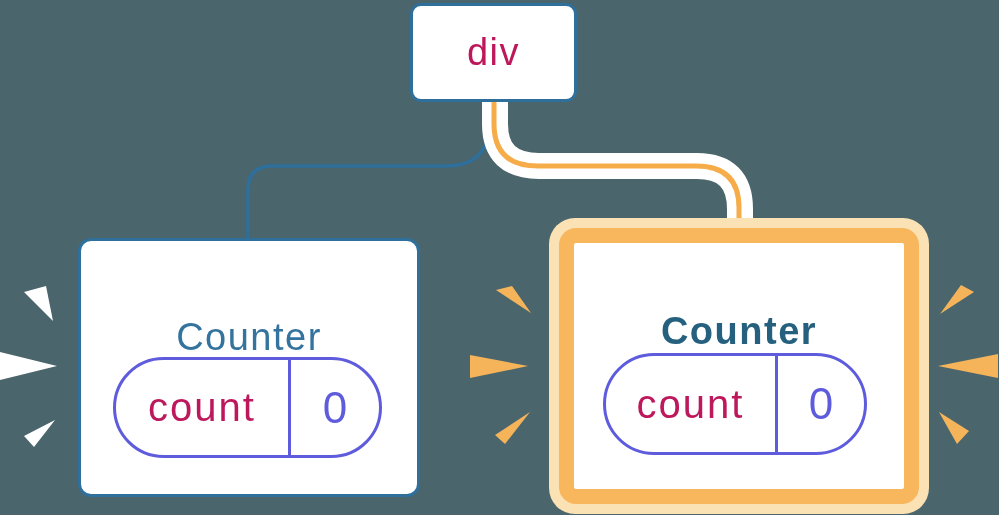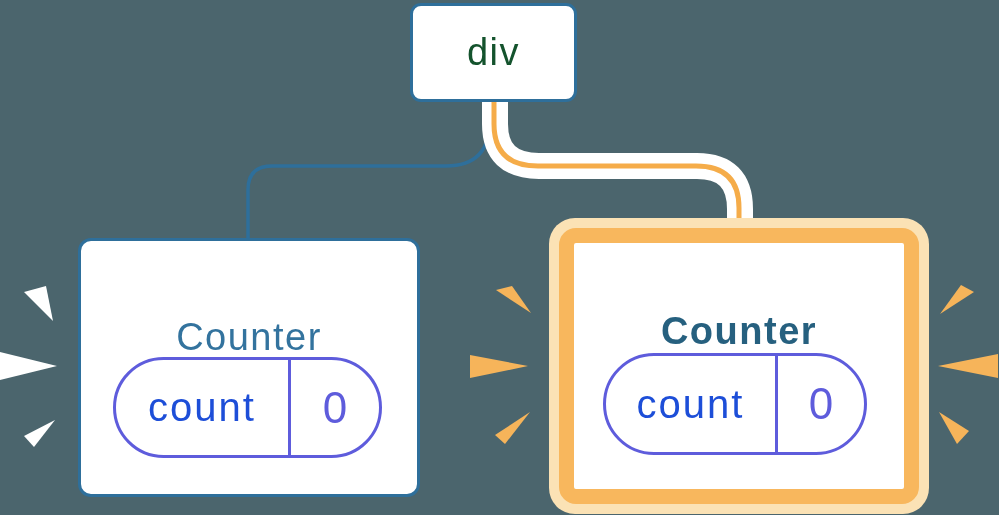--- a/index.html
+++ b/index.html
@@ -6,21 +6,21 @@
   .stage{position:relative;width:999px;height:515px;overflow:hidden;
          font-family:"Liberation Sans",sans-serif;background:#4B656D;}
   svg.overlay{position:absolute;left:0;top:0;width:999px;height:515px;}
 
   .node{position:absolute;background:#FFFFFF;box-sizing:border-box;}
 
   
   .root-node{left:410px;top:3px;width:167px;height:99px;
              border:3.5px solid #2E6F9B;border-radius:11px;
              display:flex;align-items:center;justify-content:center;
-             font-size:38px;letter-spacing:1.5px;color:#14532d;}
+             font-size:38px;letter-spacing:1.5px;color:#be185d;}
 
   
   .left-card{left:78px;top:238px;width:342px;height:259px;
              border:3.5px solid #2E6F9B;border-radius:13px;}
 
   .counter-title{position:absolute;left:0;right:0;text-align:center;
                  line-height:1;letter-spacing:1.5px;margin-top:33px;}
   .left-card .counter-title{top:44px;font-size:38px;font-weight:500;color:#33739E;}
 
   
@@ -29,21 +29,21 @@
   .right-card-inner{width:100%;height:100%;box-sizing:border-box;background:#FFFFFF;
                     border:15px solid #F8B75D;border-radius:17px;}
   .right-card .counter-title{top:61px;font-size:38px;font-weight:700;color:#26607F;}
 
   
   .pill{position:absolute;box-sizing:border-box;border:3px solid #5E5CDC;
         border-radius:52px;display:flex;overflow:hidden;background:#FFFFFF;}
   .left-card .pill{left:32px;top:116px;width:269px;height:101px;}
   .right-card .pill{left:54px;top:135px;width:264px;height:102px;}
   .pill .key{display:flex;align-items:center;justify-content:center;
-             border-right:3px solid #5E5CDC;font-size:40px;letter-spacing:2px;color:#1d4ed8;}
+             border-right:3px solid #5E5CDC;font-size:40px;letter-spacing:2px;color:#be185d;}
   .left-card .pill .key{width:172px;}
   .right-card .pill .key{width:169px;}
   .pill .val{flex:1;display:flex;align-items:center;justify-content:center;
              font-size:44px;color:#5E5CDC;}
 </style>
 </head>
 <body>
 
 <div class="stage">
 

